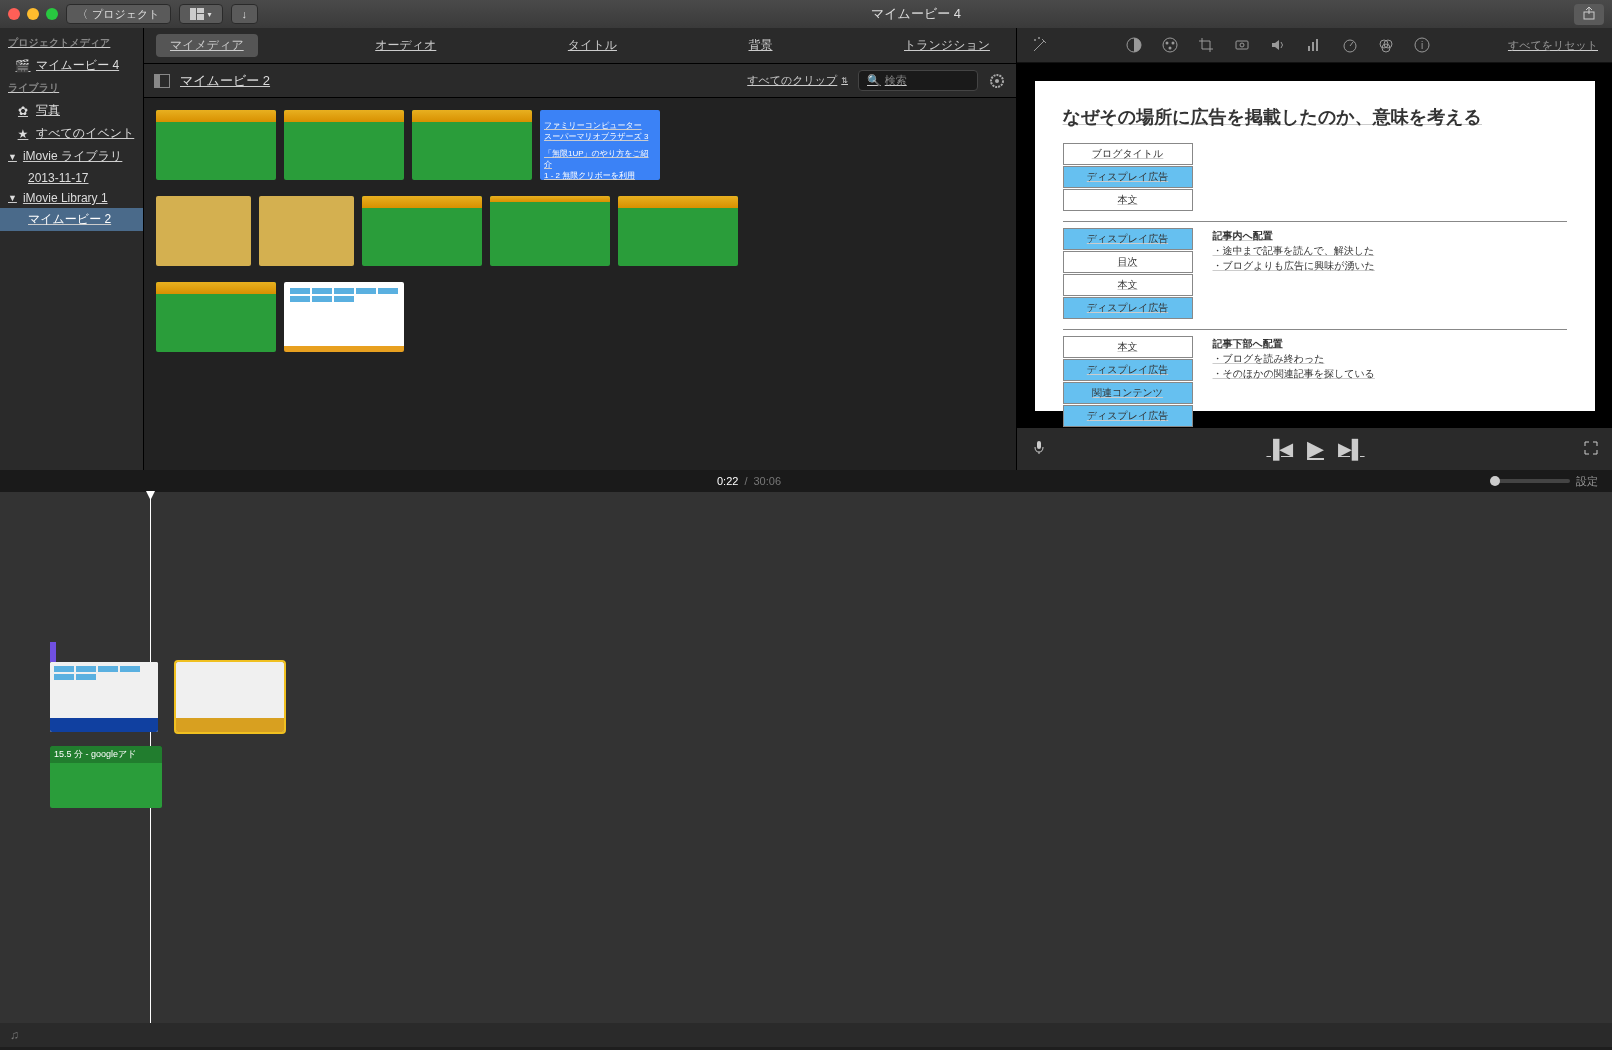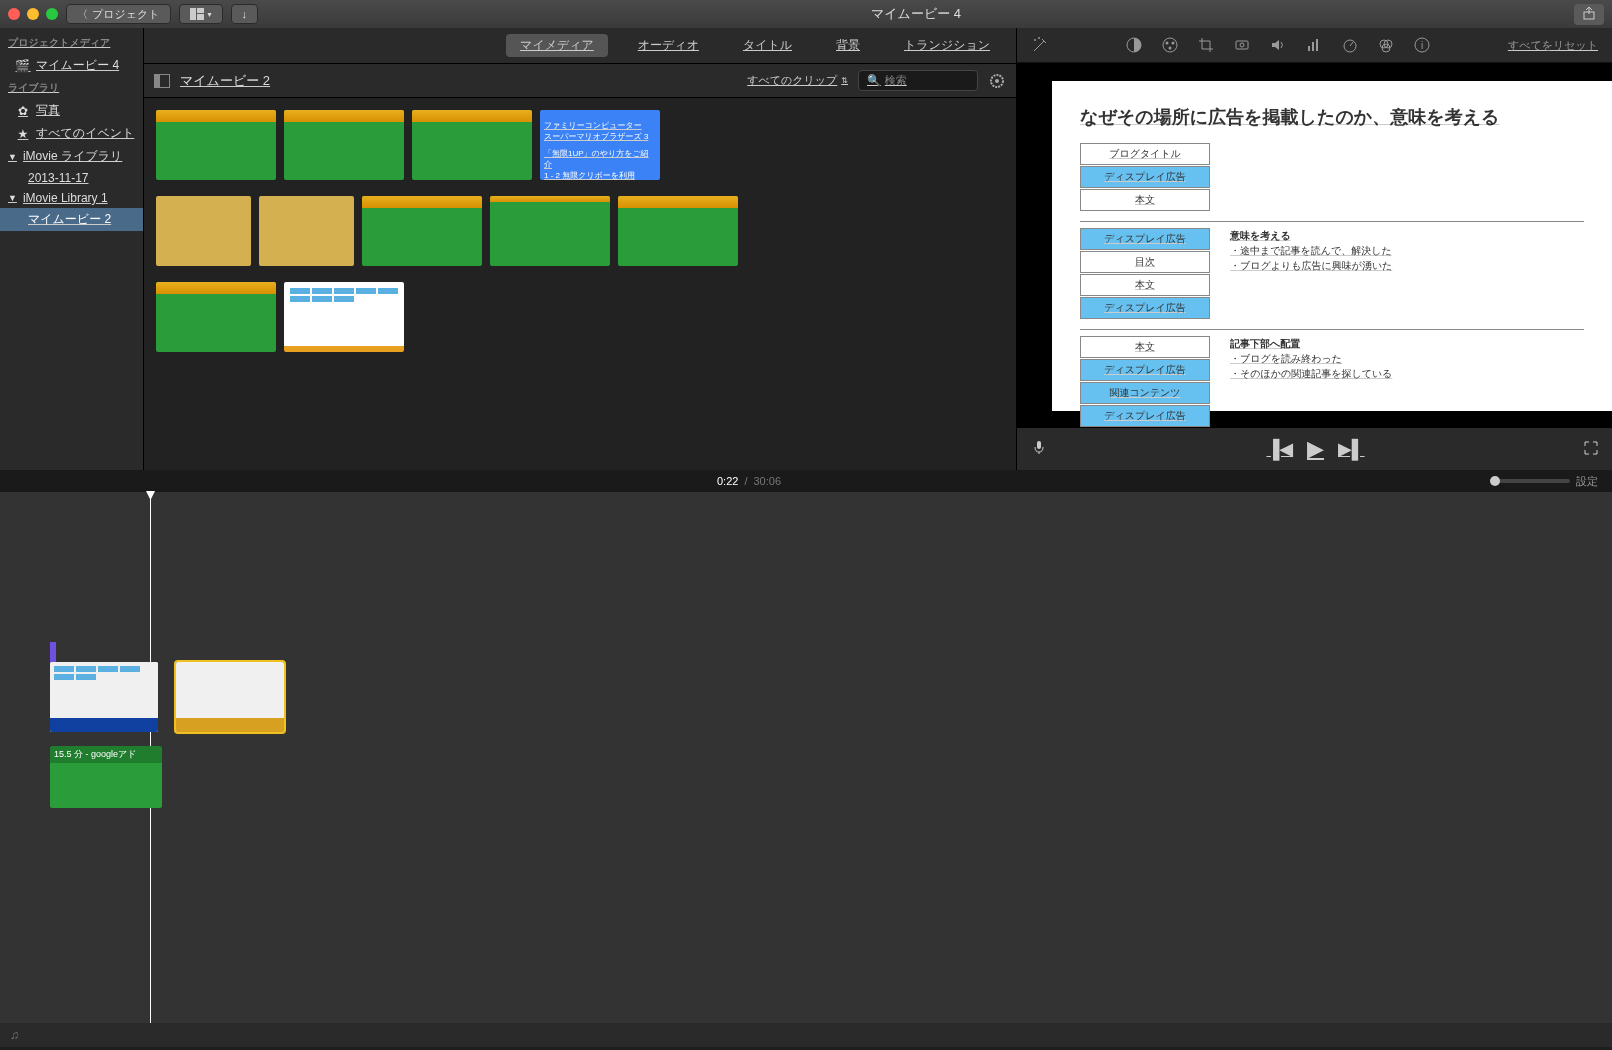--- a/index.html
+++ b/index.html
@@ -12,21 +12,21 @@
 .titlebar-title { flex: 1; text-align: center; color: #ddd; font-size: 13px; }
 .share { background: #5a5a5a; border-radius: 4px; padding: 2px 8px; }
 .upper { display: flex; height: 442px; text-decoration: underline; }
 .sidebar { width: 144px; background: #2a2a2a; border-right: 1px solid #000; display: flex; flex-direction: column; padding-top: 4px; }
 .sb-header { font-size: 10px; color: #888; padding: 4px 8px; font-weight: bold; }
 .sb-item { padding: 3px 8px 3px 16px; font-size: 12px; color: #ddd; display: flex; align-items: center; gap: 6px; cursor: default; }
 .sb-item.selected { background: #4a6a8a; color: #fff; }
 .sb-item.sub { padding-left: 28px; }
 .icon { width: 14px; height: 14px; display: inline-flex; align-items: center; justify-content: center; }
 .center { flex: 1; display: flex; flex-direction: column; background: #1e1e1e; border-right: 1px solid #000; }
-.tabs { display: flex; gap: 16px; padding: 6px 12px; background: #2a2a2a; border-bottom: 1px solid #000; justify-content: flex-end; }
+.tabs { display: flex; gap: 16px; padding: 6px 12px; background: #2a2a2a; border-bottom: 1px solid #000; justify-content: space-between; }
 .tab { padding: 3px 14px; font-size: 12px; color: #ccc; border-radius: 4px; cursor: default; }
 .tab.active { background: #555; }
 .browser-bar { display: flex; align-items: center; padding: 6px 10px; gap: 10px; background: #2a2a2a; border-bottom: 1px solid #000; }
 .pname { font-size: 13px; color: #ddd; font-weight: 500; }
 .spacer { flex: 1; }
 .dropdown { font-size: 11px; color: #ccc; display: flex; align-items: center; gap: 4px; }
 .search { background: #1a1a1a; border: 1px solid #444; border-radius: 4px; padding: 2px 8px; font-size: 11px; color: #888; width: 120px; display: flex; align-items: center; gap: 4px; }
 .gear { width: 18px; height: 18px; color: #aaa; }
 .clips { flex: 1; padding: 12px; display: flex; flex-wrap: wrap; gap: 8px; align-content: flex-start; background: #222; overflow: auto; }
 .clip { width: 120px; height: 70px; background: #2a9d3a; border-radius: 2px; position: relative; overflow: hidden; }
@@ -34,21 +34,21 @@
 .clip.shogi { background: #d4b050; }
 .clip.dark { background: #3b82f6; color: #fff; font-size: 8px; text-align: left; padding: 10px 4px; }
 .clip.white { background: #fff; color: #333; font-size: 8px; padding: 4px; border-bottom: 6px solid #e8a020; }
 .clip.white2 { background: #fff; font-size: 8px; padding: 6px; border-bottom: 6px solid #e8a020; }
 .clip .badge { position: absolute; top: 2px; left: 2px; background: rgba(50,50,50,0.8); color: #fff; font-size: 9px; padding: 1px 4px; border-radius: 2px; }
 .clip .plus { position: absolute; bottom: 8px; right: 2px; background: #ccc; width: 14px; height: 14px; border-radius: 3px; font-size: 10px; text-align: center; line-height: 14px; }
 .right { width: 595px; background: #2a2a2a; display: flex; flex-direction: column; }
 .toolstrip { display: flex; align-items: center; padding: 8px 14px; gap: 18px; border-bottom: 1px solid #111; }
 .toolstrip .tsicon { width: 18px; height: 18px; color: #999; cursor: pointer; }
 .toolstrip .reset { color: #999; font-size: 11px; }
-.viewer { flex: 1; background: #000; display: flex; align-items: center; justify-content: flex-end; }
+.viewer { flex: 1; background: #000; display: flex; align-items: center; justify-content: center; }
 .slide { width: 560px; height: 330px; background: #fff; color: #333; padding: 24px 28px; font-size: 11px; }
 .slide h2 { font-size: 18px; margin-bottom: 14px; font-weight: 600; }
 .slide-row { display: flex; gap: 20px; margin-bottom: 10px; }
 .boxes { display: flex; flex-direction: column; gap: 1px; }
 .box { width: 130px; padding: 3px; text-align: center; font-size: 10px; border: 1px solid #888; background: #fff; }
 .box.blue { background: #66c0f0; }
 .notes { font-size: 10px; line-height: 1.5; }
 .notes b { font-weight: 600; }
 .transport { display: flex; align-items: center; padding: 8px 14px; gap: 14px; background: #2a2a2a; }
 .transport .tbtn2 { color: #ccc; font-size: 18px; cursor: pointer; }
@@ -280,21 +280,21 @@
         </div>
         <div class="divider-h"></div>
         <div class="slide-row">
           <div class="boxes">
             <div class="box blue">ディスプレイ広告</div>
             <div class="box">目次</div>
             <div class="box">本文</div>
             <div class="box blue">ディスプレイ広告</div>
           </div>
           <div class="notes">
-            <b>意味を考える</b><br>
+            <b>記事内へ配置</b><br>
             <span>・途中まで記事を読んで、解決した</span><br>
             <span>・ブログよりも広告に興味が湧いた</span>
           </div>
         </div>
         <div class="divider-h"></div>
         <div class="slide-row">
           <div class="boxes">
             <div class="box">本文</div>
             <div class="box blue">ディスプレイ広告</div>
             <div class="box blue">関連コンテンツ</div>

